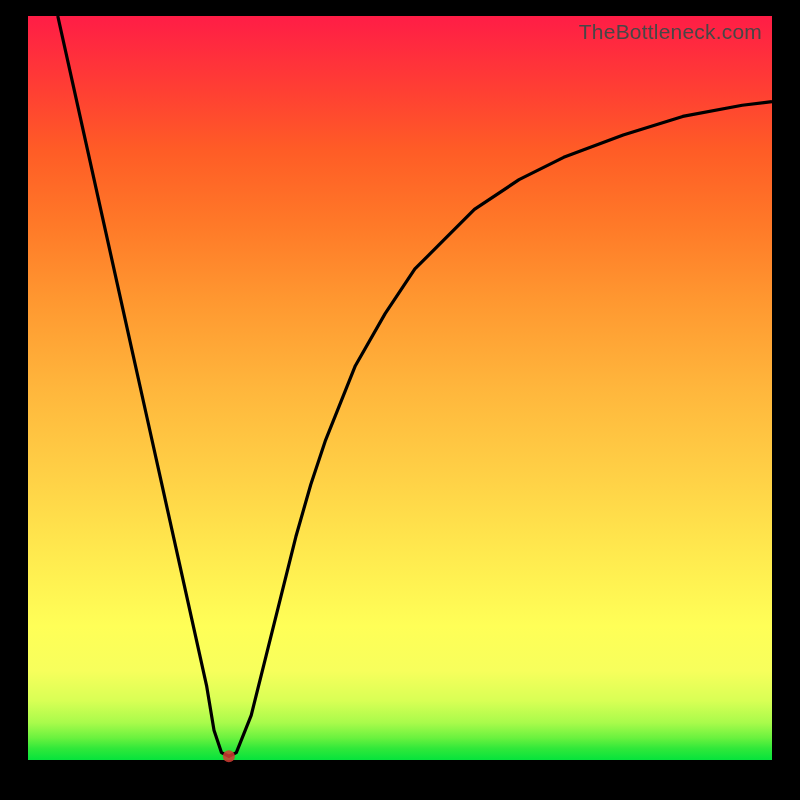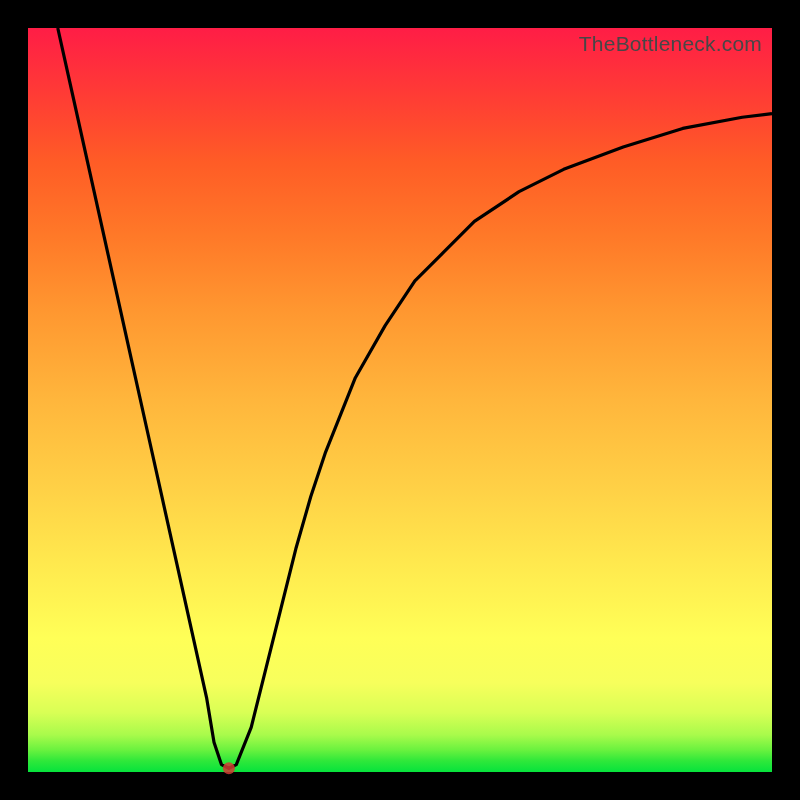--- a/index.html
+++ b/index.html
@@ -13,21 +13,21 @@
   }
   .stage {
     position: relative;
     width: 800px;
     height: 800px;
     background: #000;
   }
   .plot {
     position: absolute;
     left: 28px;
-    top: 28px;
+    top: 16px;
     width: 744px;
     height: 744px;
     
     background: linear-gradient(
       to top,
       #06e33c 0%,
       #2fe83a 1.5%,
       #6bf23f 3%,
       #a9fb4b 5%,
       #d9ff55 8%,

